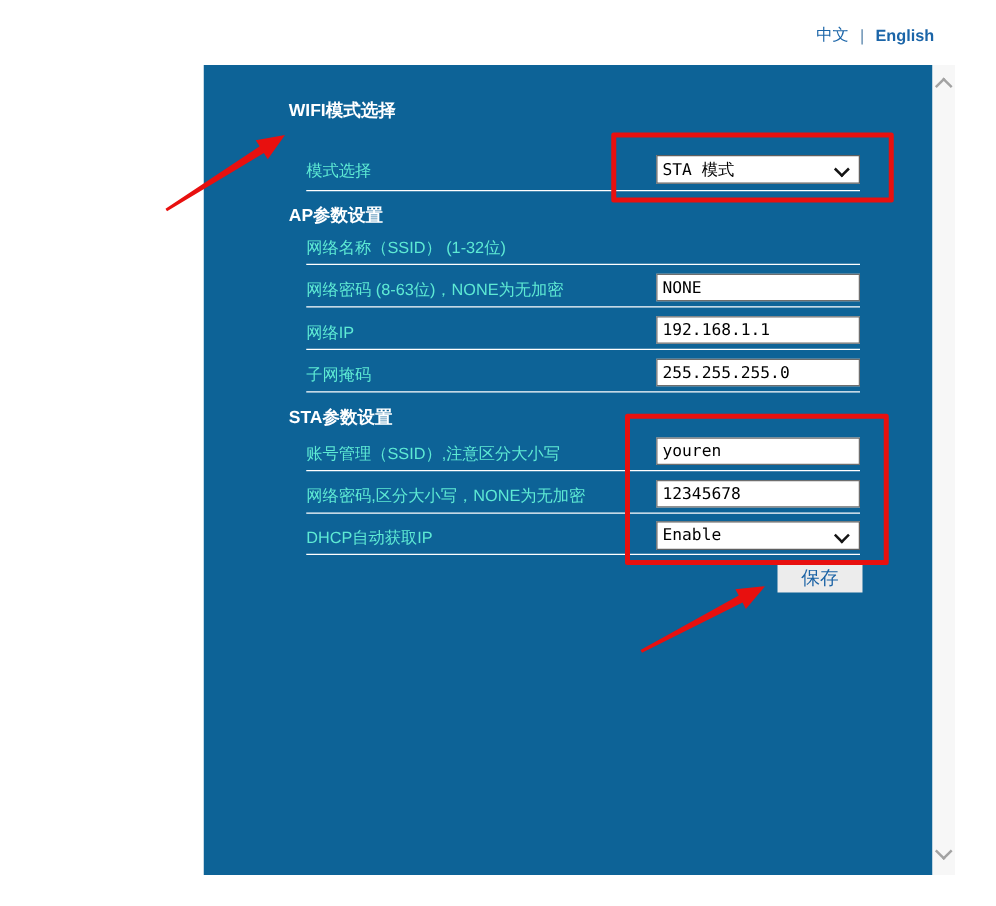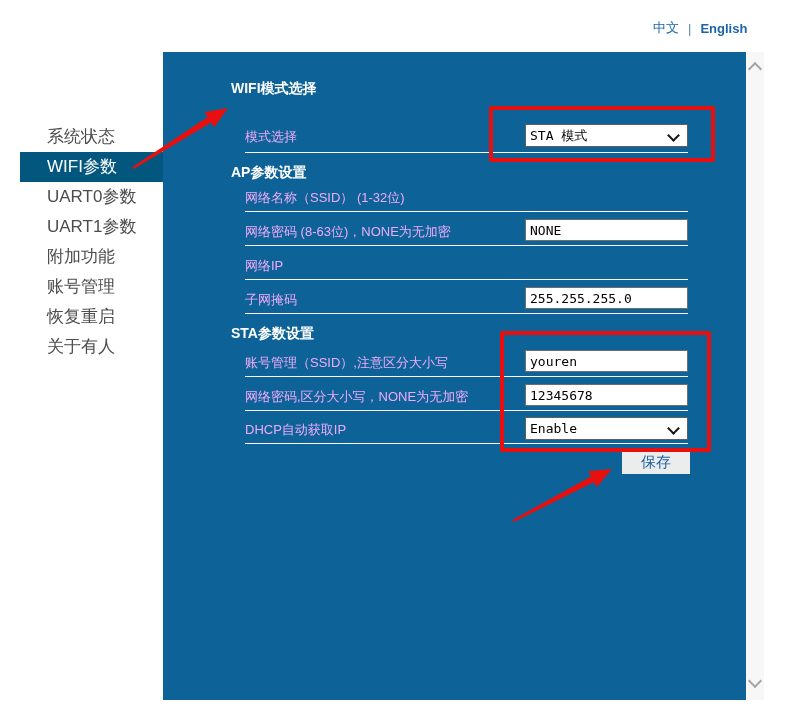--- a/index.html
+++ b/index.html
@@ -16,21 +16,21 @@
   
   .nav{position:absolute;left:20px;top:122px;width:143px;}
   .nav-item{height:30px;line-height:30px;padding-left:27px;font-size:17px;color:#4c4c4c;
             cursor:pointer;white-space:nowrap;}
   .nav-item.selected{background:#03577f;color:#ffffff;}
 
   
   .panel{position:absolute;left:163px;top:52px;width:583px;height:648px;background:#0d6397;}
   .section-title{position:absolute;left:68px;color:#ffffff;font-size:14px;font-weight:bold;
                  white-space:nowrap;}
-  .flabel{position:absolute;left:82px;color:#f0abfc;font-size:13px;white-space:nowrap;}
+  .flabel{position:absolute;left:82px;color:#5eead4;font-size:13px;white-space:nowrap;}
   .finput{position:absolute;left:362px;width:163px;height:22px;box-sizing:border-box;
           background:#fff;border:1px solid #6e6e6e;color:#000;
           font-family:"DejaVu Sans Mono",monospace;font-size:13px;padding:0 2px 0 4px;}
   .fselect{position:absolute;left:362px;width:163px;height:23px;box-sizing:border-box;
            background:#fff;border:1px solid #5f5f5f;display:flex;align-items:center;
            padding-left:4px;font-family:"DejaVu Sans Mono",monospace;font-size:13px;
            color:#000;cursor:pointer;text-align:right;}
   .chev{position:absolute;right:9px;top:6px;width:7px;height:7px;
         border-right:2px solid #141414;border-bottom:2px solid #141414;
         transform:rotate(45deg);}
@@ -57,30 +57,20 @@
 <body>
 
 <div class="page">
 
   <div class="langbar">
     <a class="lang-cn">中文</a>
     <span class="lang-div">|</span>
     <a class="lang-en">English</a>
   </div>
 
-  <div class="nav">
-    <div class="nav-item">系统状态</div>
-    <div class="nav-item selected">WIFI参数</div>
-    <div class="nav-item">UART0参数</div>
-    <div class="nav-item">UART1参数</div>
-    <div class="nav-item">附加功能</div>
-    <div class="nav-item">账号管理</div>
-    <div class="nav-item">恢复重启</div>
-    <div class="nav-item">关于有人</div>
-  </div>
 
   <div class="panel">
 
     <div class="section-title" style="top:28px">WIFI模式选择</div>
     <div class="flabel" style="top:76px">模式选择</div>
     <div class="fselect" style="top:72px">
       <span>STA 模式</span>
       <span class="chev"></span>
     </div>
     <div class="sep" style="top:100px"></div>
@@ -88,20 +78,21 @@
     <div class="section-title" style="top:112px">AP参数设置</div>
 
     <div class="flabel" style="top:137px">网络名称（SSID） (1-32位)</div>
     <div class="sep" style="top:159px"></div>
 
     <div class="flabel" style="top:171px">网络密码 (8-63位)，NONE为无加密</div>
     <input class="finput" style="top: 167px;" value="NONE">
     <div class="sep" style="top:193px"></div>
 
     <div class="flabel" style="top:205px">网络IP</div>
+    <input class="finput" style="top: 201px;" value="192.168.1.1">
     <div class="sep" style="top:227px"></div>
 
     <div class="flabel" style="top:239px">子网掩码</div>
     <input class="finput" style="top: 235px;" value="255.255.255.0">
     <div class="sep" style="top:261px"></div>
 
     <div class="section-title" style="top:273px">STA参数设置</div>
 
     <div class="flabel" style="top:302px">账号管理（SSID）,注意区分大小写</div>
     <input class="finput" style="top: 298px;" value="youren">

